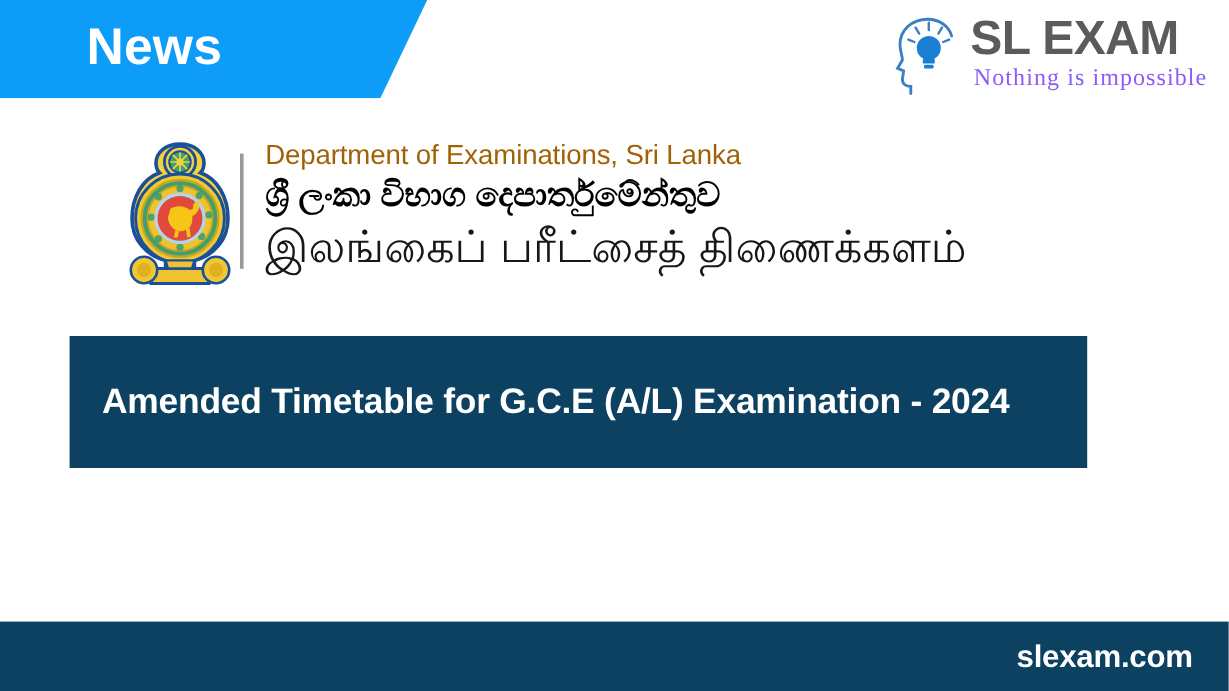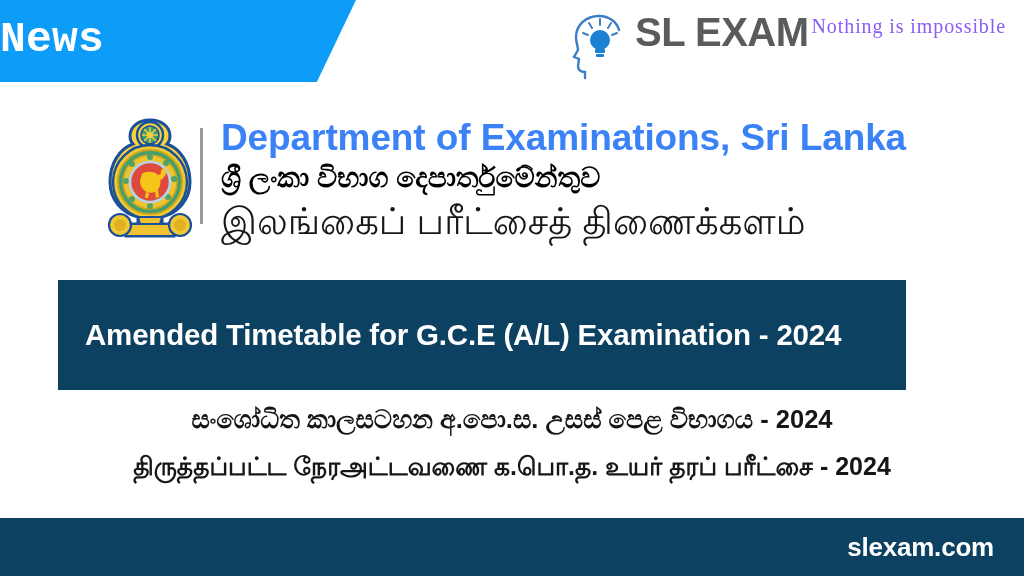--- a/index.html
+++ b/index.html
@@ -30,42 +30,43 @@
     -webkit-clip-path: polygon(0 0, 100% 0, 89% 100%, 0 100%);
     clip-path: polygon(0 0, 100% 0, 89% 100%, 0 100%);
     display: flex;
     align-items: center;
   }
   .news-ribbon-label {
     color: #ffffff;
     font-size: 43px;
     font-weight: bold;
     letter-spacing: 0.2px;
+    padding-left: 72px;
     line-height: 1;
     margin-top: -3px;
-    font-family: Liberation Mono, monospace;
   }
 
   
   .brand-logo {
     position: absolute;
     right: 18px;
     top: 9px;
     display: flex;
     align-items: flex-start;
     height: 74px;
   }
   .brand-mark {
     width: 62px;
     height: 70px;
     flex: 0 0 62px;
     margin-top: 1px;
   }
   .brand-text {
     display: flex;
+    flex-direction: column;
     justify-content: flex-start;
     margin-left: 4px;
     padding-top: 4px;
   }
   .brand-name {
     font-size: 40px;
     font-weight: bold;
     color: #595b5d;
     letter-spacing: -0.5px;
     line-height: 0.98;
@@ -100,23 +101,23 @@
     background: #9a9a9a;
     margin-left: 4px;
     margin-top: 16px;
     flex: 0 0 3px;
   }
   .dept-names {
     margin-left: 18px;
     padding-top: 5px;
   }
   .dept-name-en {
-    font-size: 37px;
-    font-weight: bold;
-    color: #3b82f6;
+    font-size: 23px;
+    font-weight: normal;
+    color: #a16207;
     line-height: 1.12;
     letter-spacing: -0.1px;
     white-space: nowrap;
   }
   .dept-name-si {
     font-size: 28px;
     font-weight: bold;
     color: #000000;
     line-height: 1.3;
     margin-top: 2px;
@@ -289,22 +290,18 @@
       <div class="dept-name-en">Department of Examinations, Sri Lanka</div>
       <div class="dept-name-si">ශ්‍රී ලංකා විභාග දෙපාර්තුමේන්තුව</div>
       <div class="dept-name-ta">இலங்கைப் பரீட்சைத் திணைக்களம்</div>
     </span>
   </div>
 
   <div class="title-banner">
     <span class="title-banner-text">Amended Timetable for G.C.E (A/L) Examination - 2024</span>
   </div>
 
-  <div class="subtitle-block">
-    <div class="subtitle-si">සංශෝධිත කාලසටහන අ.පො.ස. උසස් පෙළ විභාගය - 2024</div>
-    <div class="subtitle-ta">திருத்தப்பட்ட நேரஅட்டவணை க.பொ.த. உயர் தரப் பரீட்சை - 2024</div>
-  </div>
 
   <div class="footer-bar">
     <span class="footer-site">slexam.com</span>
   </div>
 
 </div>
 
 </body></html>

